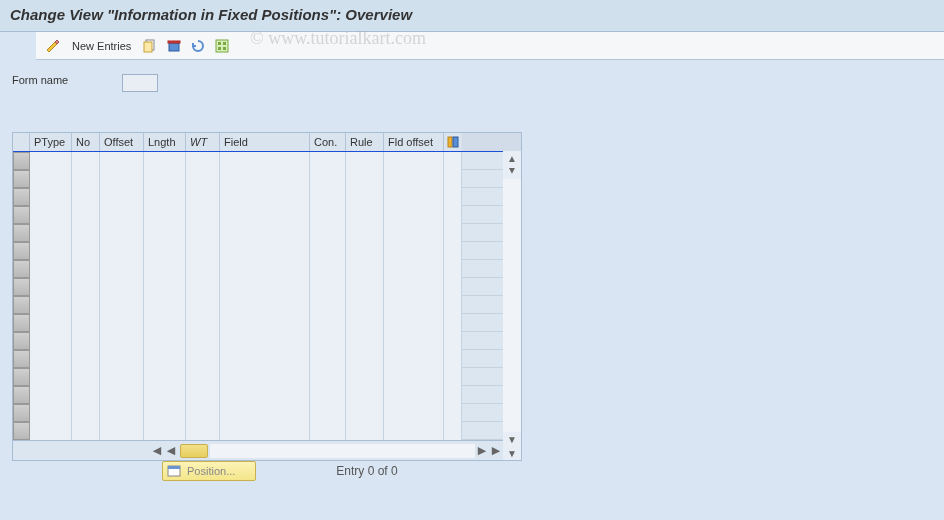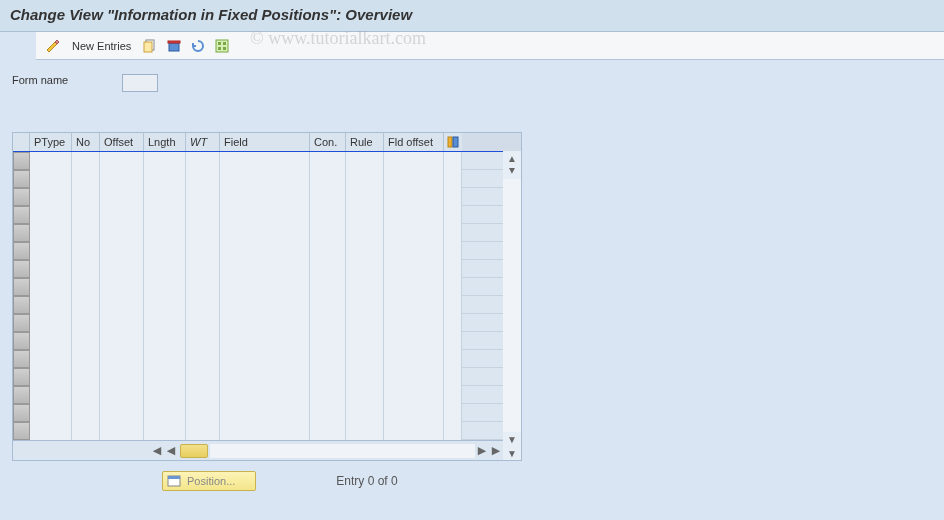--- a/index.html
+++ b/index.html
@@ -139,21 +139,20 @@
       border-top: 1px solid #a8bdd4;
     }
     .hscroll-row .corner { width: 17px; }
     .hscroll-row .spacer { width: 120px; }
     .hscroll-row .arr { width:14px;text-align:center;color:#666;font-size:11px;cursor:pointer;}
     .hscroll-row .thumb { width:28px;height:14px;background:linear-gradient(#f2e08a,#e8ce60);border:1px solid #c9b24d;border-radius:2px;margin:0 2px;cursor:pointer;}
     .hscroll-row .track { flex:1;height:14px;background:#f0f4f8;}
     .footer-row {
       display: flex;
       align-items: center;
-      margin-top: 10px;
       width: 510px;
     }
     .position-btn {
       margin-left: 150px;
       display: flex;
       align-items: center;
       background: linear-gradient(#fdf3b6,#f4e68a);
       border: 1px solid #c9b24d;
       border-radius: 2px;
       height: 20px;

